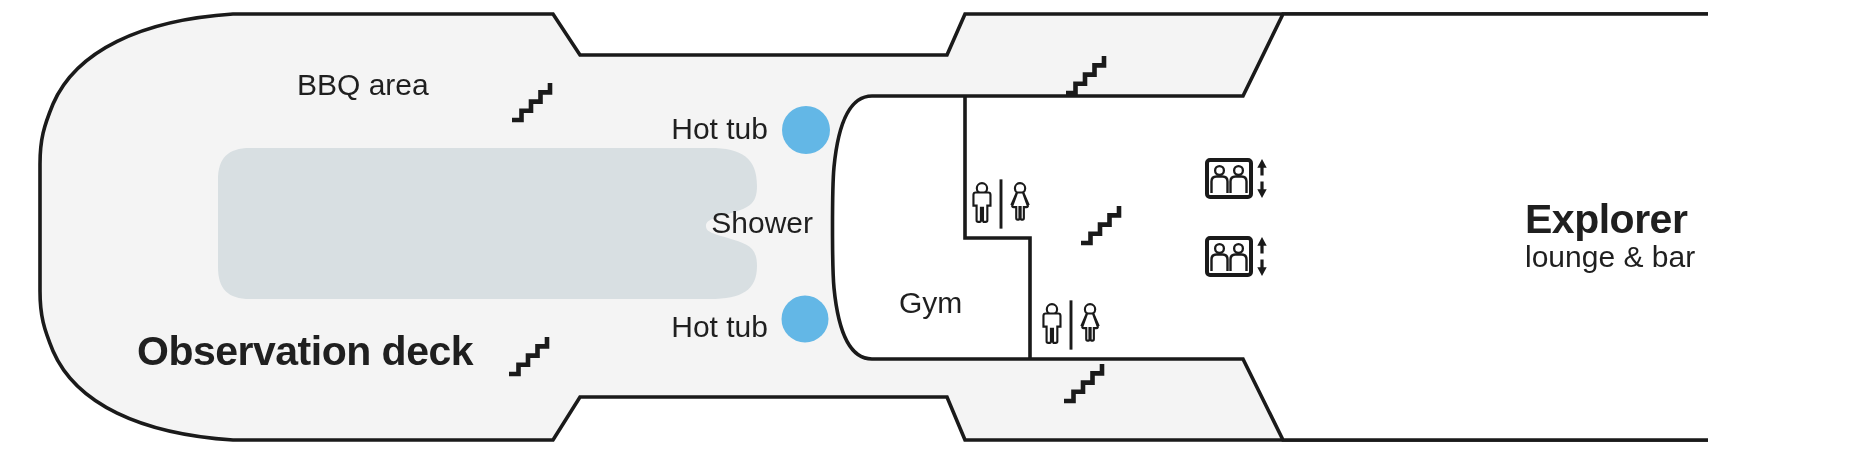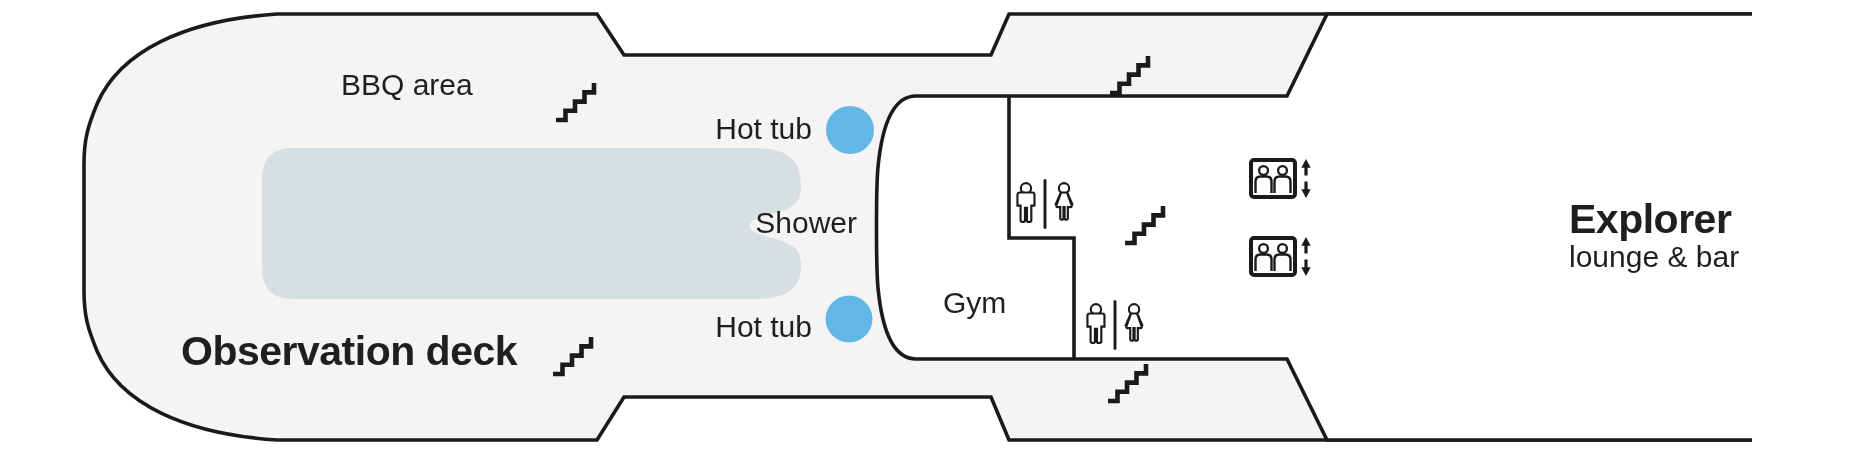--- a/index.html
+++ b/index.html
@@ -2,21 +2,20 @@
 <html><head>
 <meta charset="utf-8">
 <style>
   html,body{margin:0;padding:0;background:#ffffff;}
   .stage{
     position:relative;
     width:1708px;height:455px;
     background:#ffffff;
     font-family:"Liberation Sans","DejaVu Sans",sans-serif;
     overflow:hidden;
-    padding-left:44px;
   }
   svg{display:block}
   text{fill:#1f1f1f}
   .lbl{font-size:30px;}
   .lbl-big{font-size:41px;font-weight:bold;letter-spacing:-0.5px;}
   .lbl-sub{font-size:30px;}
 </style>
 </head>
 <body>
 

